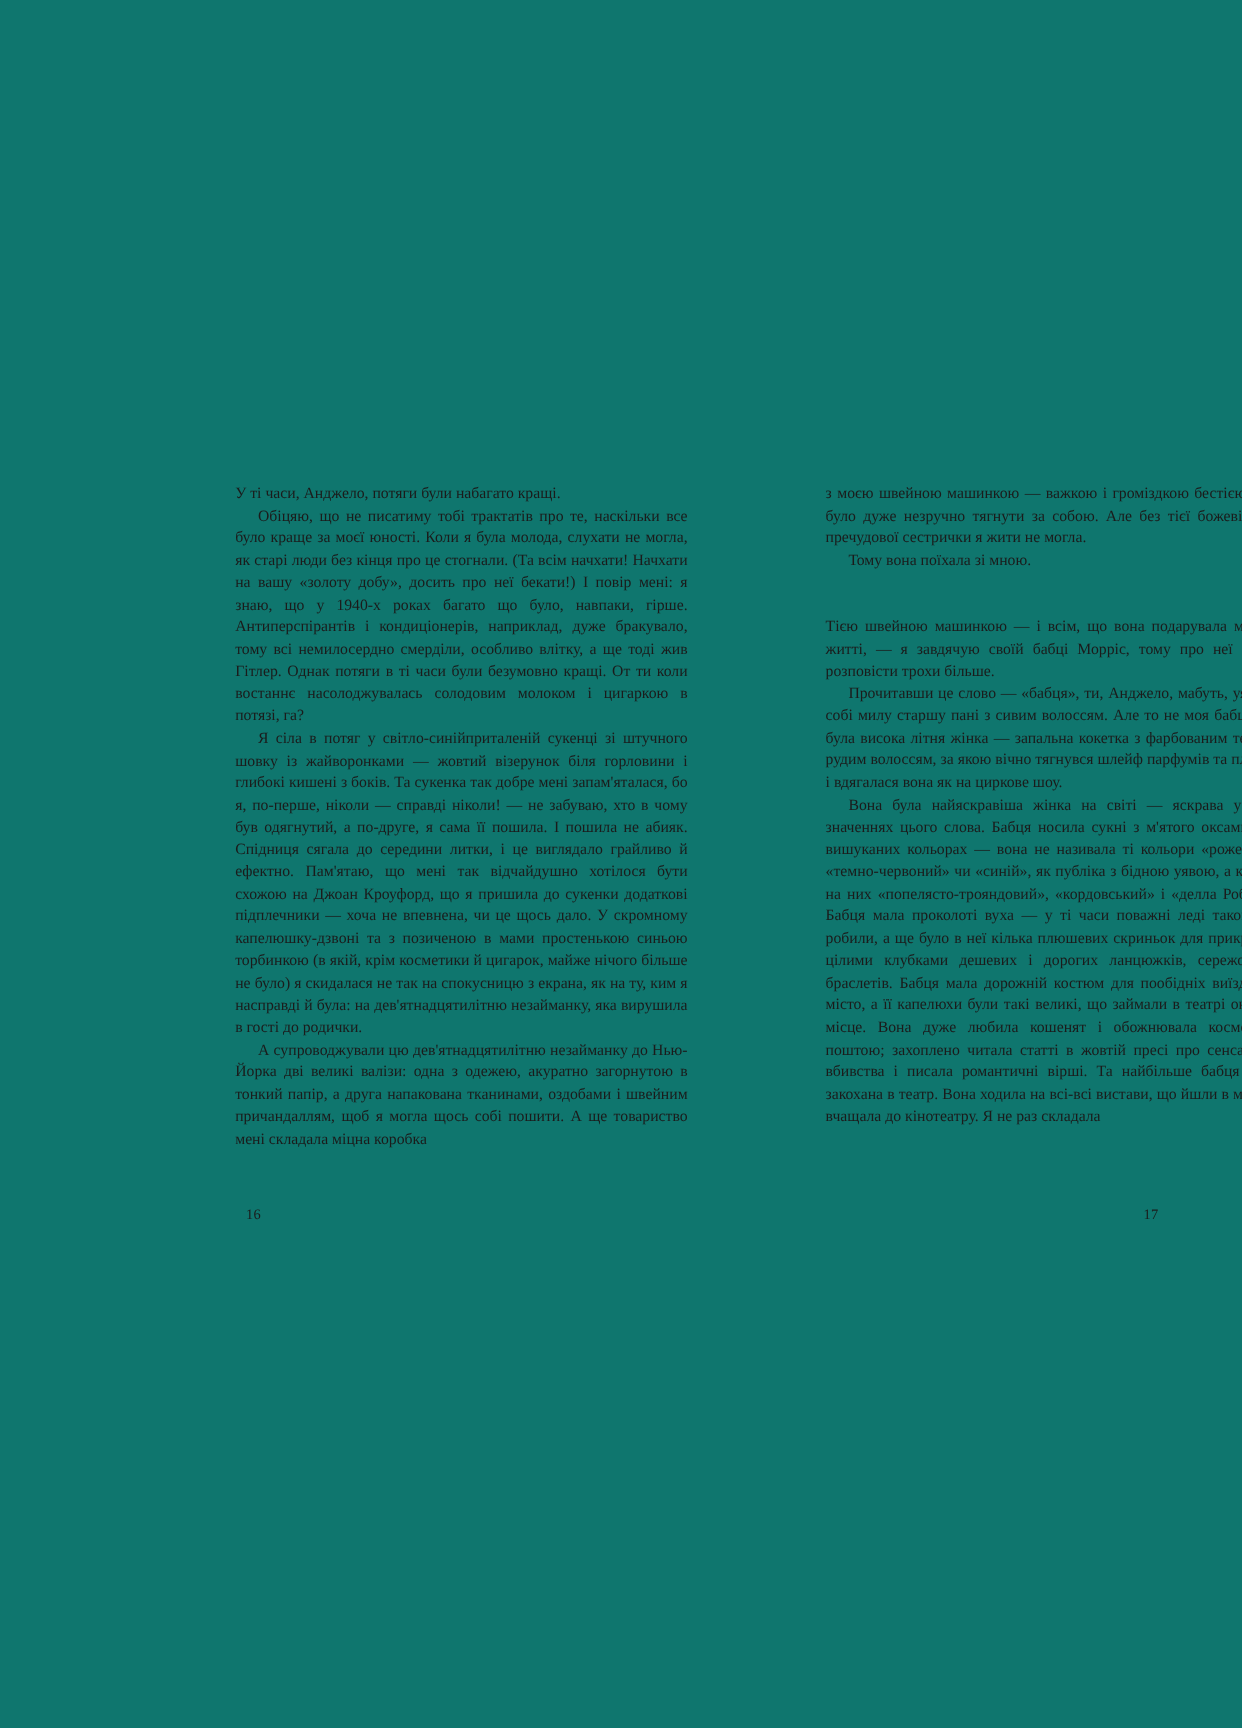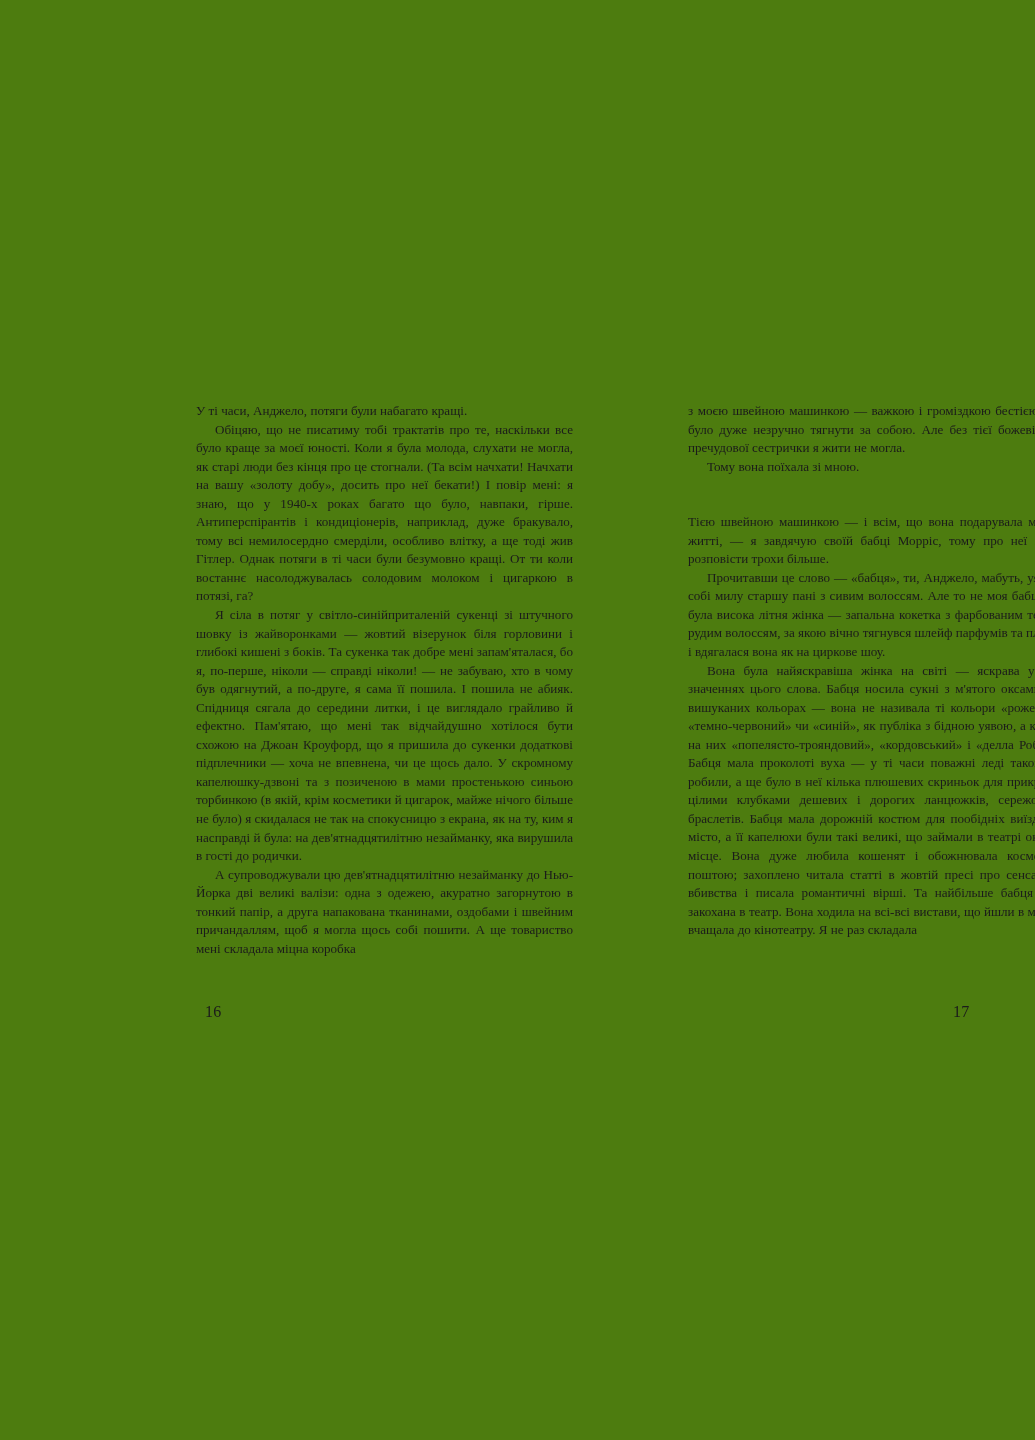--- a/index.html
+++ b/index.html
@@ -21,21 +21,21 @@
     height: 1440px;
     background: #ffffff;
     overflow: hidden;
   }
 
   
   .page {
     position: absolute;
     top: 0;
     height: 1440px;
-    background: #4d7c0f;
+    background: #0f766e;
     overflow: hidden;
   }
   .page-left  { left: 0;   width: 600px; }
   .page-right { left: 600px; width: 435px; }
 
   
   .textblock {
     position: absolute;
     font-size: 13.1px;
     line-height: 18.55px;
@@ -63,21 +63,21 @@
   }
   .textblock p.noindent { text-indent: 0; }
   
   .textblock p { text-align-last: left; }
 
   .section-gap { height: 37px; }
 
   
   .folio {
     position: absolute;
-    font-size: 16px;
+    font-size: 12px;
     line-height: 14px;
     color: #1b1b1b;
     letter-spacing: 0.2px;
   }
   .folio-left  { left: 205px; top: 1005px; }
   .folio-right { left: 353px; top: 1005px; text-align: left; }
 </style>
 </head>
 <body>
 

